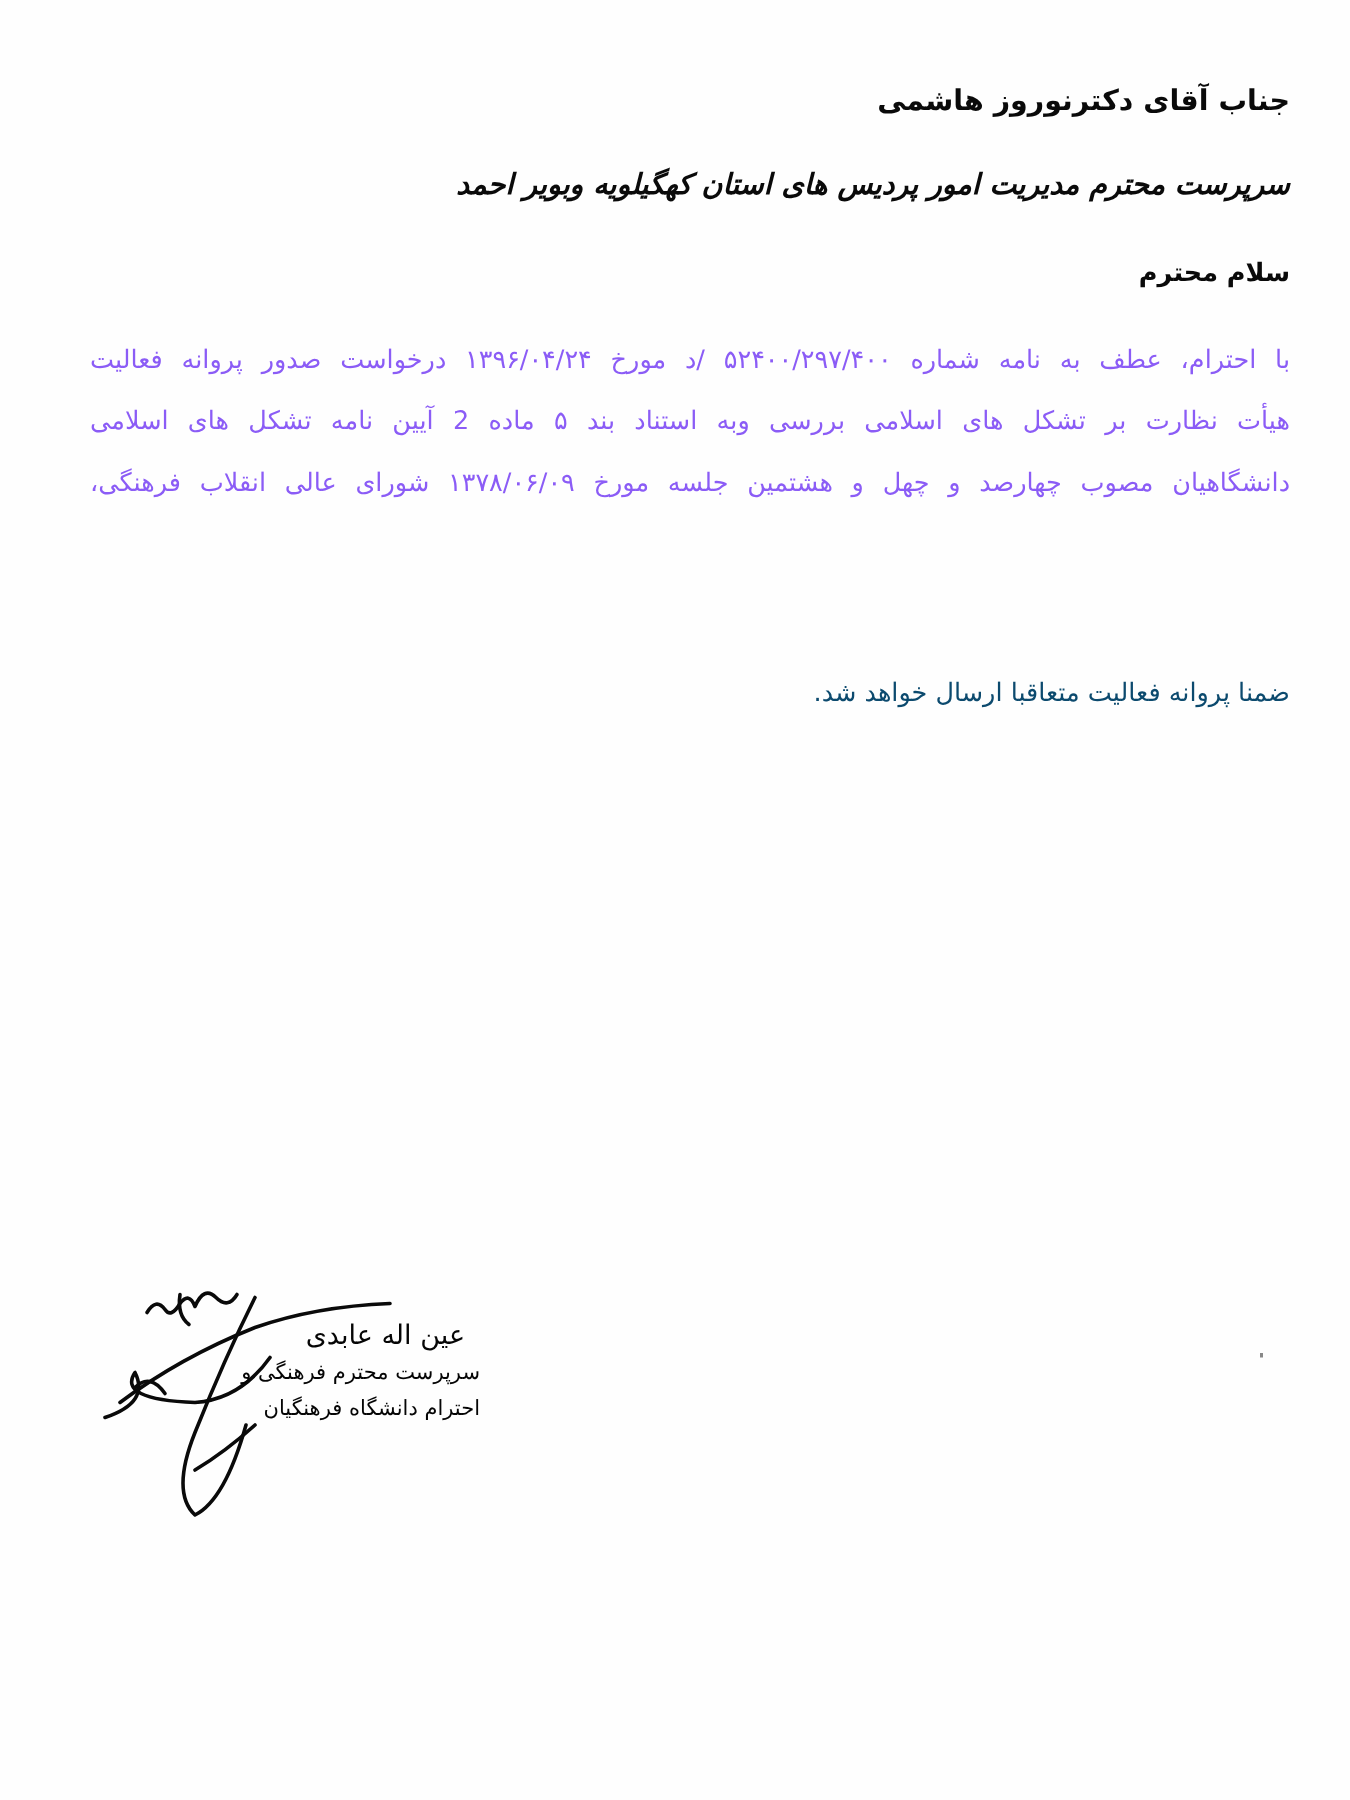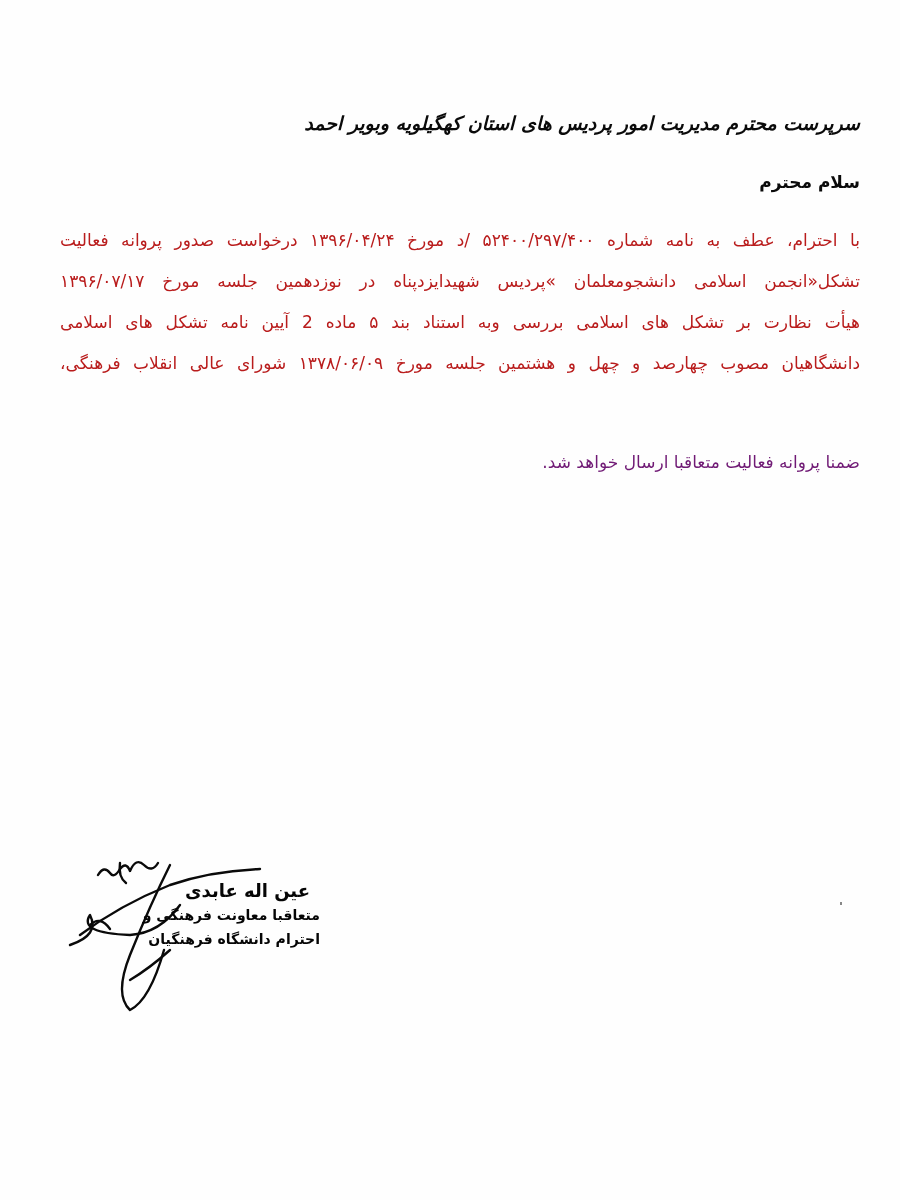--- a/index.html
+++ b/index.html
@@ -40,94 +40,94 @@
       color: #0a0a0a;
     }
     .body-text {
       position: absolute;
       right: 40px;
       width: 800px;
       direction: rtl;
       text-align: justify;
       font-size: 17px;
       line-height: 41px;
-      color: #b91c1c;
+      color: #8b5cf6;
     }
     .body-text span.l {
       display: block;
       white-space: nowrap;
       text-align: justify;
       text-align-last: justify;
     }
     .body-text span.l.last {
       text-align-last: right;
     }
     .closing {
       font-size: 17px;
-      color: #701a75;
+      color: #0c4a6e;
     }
     .sig-block {
       position: absolute;
       left: 60px;
       top: 845px;
       width: 270px;
       height: 180px;
     }
     .sig-svg {
       position: absolute;
       left: 0; top: 0;
     }
     .sig-name, .sig-title1, .sig-title2 {
       position: absolute;
       direction: rtl;
       text-align: left;
-      font-weight: bold;
+      font-weight: normal;
       white-space: nowrap;
       color: #050505;
     }
     .sig-name { right: 20px; top: 35px; font-size: 18px; }
     .sig-title1 { right: 10px; top: 62px; font-size: 14px; }
     .sig-title2 { right: 10px; top: 86px; font-size: 14px; }
     .speck {
       position: absolute;
       left: 840px; top: 902px;
       width: 2px; height: 3px;
       background: #888;
     }
   </style>
 </head>
 <body>
 
 <div class="page">
 
+  <div class="line heading" style="top:56px;">جناب آقای دکترنوروز هاشمی</div>
 
   <div class="line heading" style="top:112px;font-style:italic;">سرپرست محترم مدیریت امور پردیس های استان کهگیلویه وبویر احمد</div>
 
   <div class="line salutation" style="top:172px;">سلام محترم</div>
 
   <div class="body-text" style="top:220px;">
     <span class="l">با احترام، عطف به نامه شماره ۵۲۴۰۰/۲۹۷/۴۰۰ /د مورخ ۱۳۹۶/۰۴/۲۴ درخواست صدور پروانه فعالیت</span>
-    <span class="l">تشکل«انجمن اسلامی دانشجومعلمان »پردیس شهیدایزدپناه در نوزدهمین جلسه مورخ ۱۳۹۶/۰۷/۱۷</span>
     <span class="l">هیأت نظارت بر تشکل های اسلامی بررسی وبه استناد بند ۵ ماده 2 آیین نامه تشکل های اسلامی</span>
     <span class="l">دانشگاهیان مصوب چهارصد و چهل و هشتمین جلسه مورخ ۱۳۷۸/۰۶/۰۹ شورای عالی انقلاب فرهنگی،</span>
   </div>
 
   <div class="line closing" style="top:452px;">ضمنا پروانه فعالیت متعاقبا ارسال خواهد شد.</div>
 
   <div class="sig-block">
     <svg class="sig-svg" width="270" height="180" viewBox="0 0 270 180">
       <g fill="none" stroke="#0a0a0a" stroke-width="2.4" stroke-linecap="round" stroke-linejoin="round">
         <path d="M38 30 q6 -10 12 -2 q4 6 10 -4 q6 -8 10 2 q6 -14 14 -6 q8 8 14 -2"></path>
         <path d="M60 18 q-2 14 6 20"></path>
         <path d="M20 90 q40 -30 90 -50 q40 -14 90 -16"></path>
         <path d="M10 100 q30 -10 20 -30 q-12 18 40 20 q30 -2 50 -30"></path>
         <path d="M110 20 q-20 40 -40 90 q-16 40 0 55 q20 -10 34 -60"></path>
         <path d="M70 135 q20 -12 40 -30"></path>
         <path d="M30 80 q10 -10 20 4"></path>
       </g>
     </svg>
     <div class="sig-name">عین اله عابدی</div>
-    <div class="sig-title1">متعاقبا معاونت فرهنگی و</div>
+    <div class="sig-title1">سرپرست محترم فرهنگی و</div>
     <div class="sig-title2">احترام دانشگاه فرهنگیان</div>
   </div>
 
   <div class="speck"></div>
 </div>
 
 </body></html>

